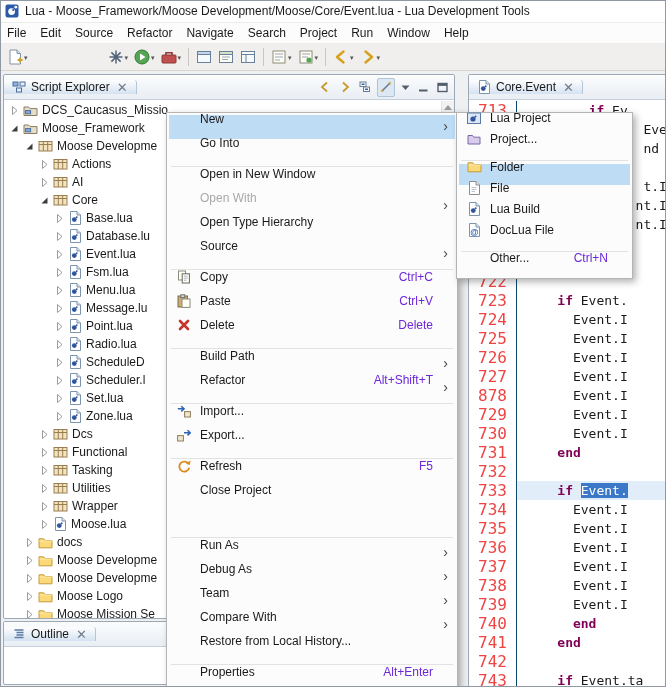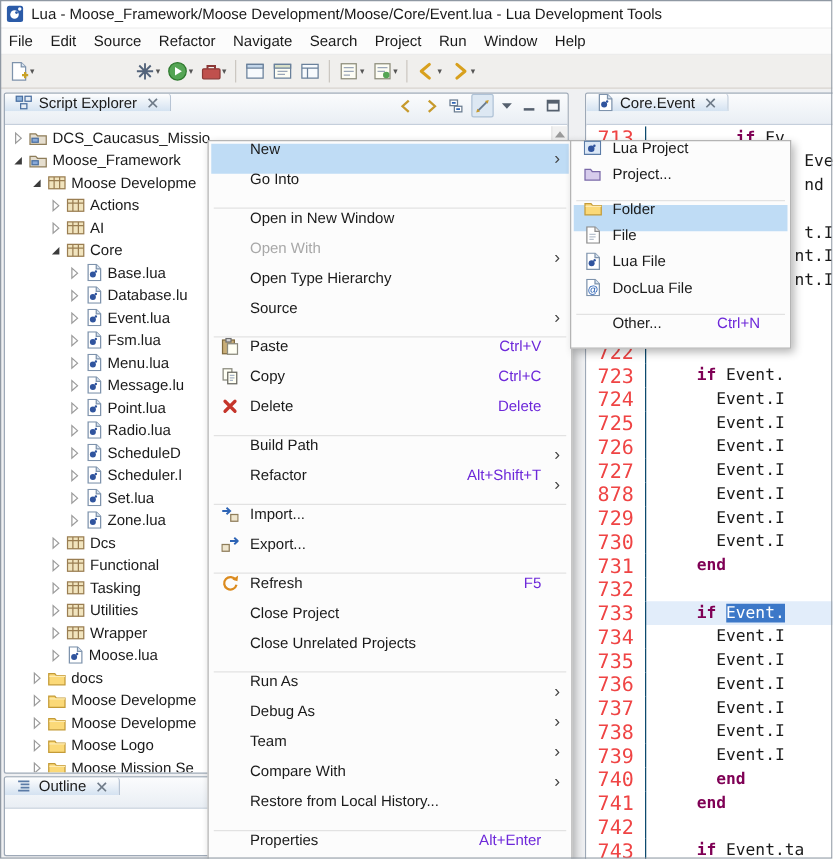--- a/index.html
+++ b/index.html
@@ -17,21 +17,21 @@
 .tspace{width:74px}
 .caret{font-size:7px;color:#555;margin-left:1px;line-height:1}
 .icon{display:inline-flex;align-items:center;justify-content:center}
 .icon svg{display:block}
 
 .workbench{position:absolute;top:72px;left:0;right:0;bottom:0;background:#EFF0F2}
 .view{position:absolute;border:1px solid #9EA9B7;background:#fff;border-radius:2px;overflow:hidden}
 #explorer-view{left:3px;top:2px;width:452px;height:545px}
 #outline-view{left:3px;top:549px;width:452px;height:64px}
 #editor-view{left:468px;top:2px;width:208px;height:646px}
-.vhead{height:25px;background:linear-gradient(#FBFCFD,#E9EEF4);border-bottom:1px solid #C5CFDC;display:flex;align-items:flex-start}
+.vhead{height:25px;background:linear-gradient(#FBFCFD,#E9EEF4);border-bottom:1px solid #C5CFDC;display:flex;align-items:center}
 .vtab{display:flex;align-items:center;gap:5px;padding:0 8px;background:linear-gradient(#FEFEFE,#D4E2F1);border-right:1px solid #B7C4D4;border-top-left-radius:3px;border-top-right-radius:3px;white-space:nowrap}
 .vtab .tlabel{font-size:12px}
 .tclose{color:#6F7B89;font-size:13px;margin-left:2px;line-height:1}
 .vtools{margin-left:auto;display:flex;align-items:center;gap:4px;padding-right:4px}
 .vtools .tbtn{height:19px;padding:0 2px}
 .vtools .pressed{background:#DDE8F3;border:1px solid #AFC2D6}
 
 .tree{position:absolute;top:26px;left:0;right:13px;bottom:0;overflow:hidden;white-space:nowrap}
 .trow{height:18px;display:flex;align-items:center}
 .twist{width:15px;height:15px;flex:none;display:inline-flex;align-items:center;justify-content:center}
@@ -898,42 +898,42 @@
     </div>
     <div class="mitem">
       <span class="micon"></span>
       <span class="mlabel">Source</span>
       <span class="marrow">›</span>
     </div>
     <div class="msep"></div>
     <div class="mitem">
       <span class="micon">
         <svg width="14" height="14" viewBox="0 0 14 14" xmlns="http://www.w3.org/2000/svg">
+          <rect x="1.5" y="1" width="7" height="9" fill="#FFFFF4" stroke="#8A8A7E"></rect>
+          <rect x="5.2" y="3.8" width="7.2" height="9.2" fill="#FFFFF4" stroke="#686860"></rect>
+          <path d="M6.8 6.2h3.8M6.8 8.2h3.8M6.8 10.2h2.6" stroke="#A8B4C8"></path>
+        </svg>
+      </span>
+      <span class="mlabel">Copy</span>
+      <span class="mshort">Ctrl+C</span>
+    </div>
+    <div class="mitem">
+      <span class="micon">
+        <svg width="14" height="14" viewBox="0 0 14 14" xmlns="http://www.w3.org/2000/svg">
           <rect x="1" y="2" width="9.5" height="11" fill="#C9AE78" stroke="#806A3E"></rect>
           <rect x="3.8" y="0.8" width="4" height="2.8" fill="#D6D6D6" stroke="#6F6F6F"></rect>
           <rect x="5" y="5" width="8" height="8.4" fill="#FFFFF4" stroke="#8A8A7E"></rect>
         </svg>
       </span>
       <span class="mlabel">Paste</span>
       <span class="mshort">Ctrl+V</span>
     </div>
     <div class="mitem">
       <span class="micon">
         <svg width="14" height="14" viewBox="0 0 14 14" xmlns="http://www.w3.org/2000/svg">
-          <rect x="1.5" y="1" width="7" height="9" fill="#FFFFF4" stroke="#8A8A7E"></rect>
-          <rect x="5.2" y="3.8" width="7.2" height="9.2" fill="#FFFFF4" stroke="#686860"></rect>
-          <path d="M6.8 6.2h3.8M6.8 8.2h3.8M6.8 10.2h2.6" stroke="#A8B4C8"></path>
-        </svg>
-      </span>
-      <span class="mlabel">Copy</span>
-      <span class="mshort">Ctrl+C</span>
-    </div>
-    <div class="mitem">
-      <span class="micon">
-        <svg width="14" height="14" viewBox="0 0 14 14" xmlns="http://www.w3.org/2000/svg">
           <path d="M3 3l8 8M11 3l-8 8" stroke="#C5352B" stroke-width="2.6" stroke-linecap="round"></path>
         </svg>
       </span>
       <span class="mlabel">Delete</span>
       <span class="mshort">Delete</span>
     </div>
     <div class="msep"></div>
     <div class="mitem">
       <span class="micon"></span>
       <span class="mlabel">Build Path</span>
@@ -974,21 +974,20 @@
       </span>
       <span class="mlabel">Refresh</span>
       <span class="mshort">F5</span>
     </div>
     <div class="mitem">
       <span class="micon"></span>
       <span class="mlabel">Close Project</span>
     </div>
     <div class="mitem">
       <span class="micon"></span>
-      <span class="mlabel">Close Unrelated Projects</span>
     </div>
     <div class="msep"></div>
     <div class="mitem">
       <span class="micon"></span>
       <span class="mlabel">Run As</span>
       <span class="marrow">›</span>
     </div>
     <div class="mitem">
       <span class="micon"></span>
       <span class="mlabel">Debug As</span>
@@ -1056,21 +1055,21 @@
     </div>
     <div class="mitem">
       <span class="micon">
         <svg width="14" height="14" viewBox="0 0 14 14" xmlns="http://www.w3.org/2000/svg">
           <path d="M2.5 0.5h6.5l3.5 3.5v9.5h-10z" fill="#fff" stroke="#7E93AC"></path>
           <path d="M9 0.5V4h3.5" fill="#D9E4F0" stroke="#7E93AC"></path>
           <circle cx="6.3" cy="8.6" r="2.4" fill="#30549E"></circle>
           <circle cx="8.7" cy="6.2" r="0.95" fill="#30549E"></circle>
         </svg>
       </span>
-      <span class="mlabel">Lua File</span>
+      <span class="mlabel">Lua Build</span>
     </div>
     <div class="mitem">
       <span class="micon">
         <svg width="14" height="14" viewBox="0 0 14 14" xmlns="http://www.w3.org/2000/svg">
           <path d="M2.5 0.5h6.5L12.5 4v9.5h-10z" fill="#fff" stroke="#7E93AC"></path>
           <path d="M9 0.5V4h3.5" fill="#D9E4F0" stroke="#7E93AC"></path>
           <text x="3.2" y="11.6" font-size="8.5" font-weight="bold" fill="#2E64B5">@</text>
         </svg>
       </span>
       <span class="mlabel">DocLua File</span>

